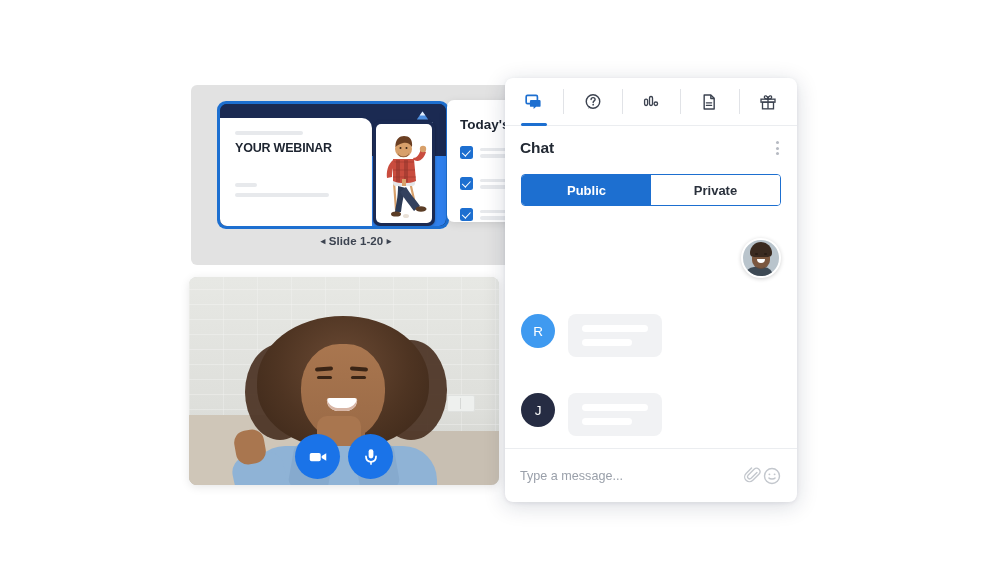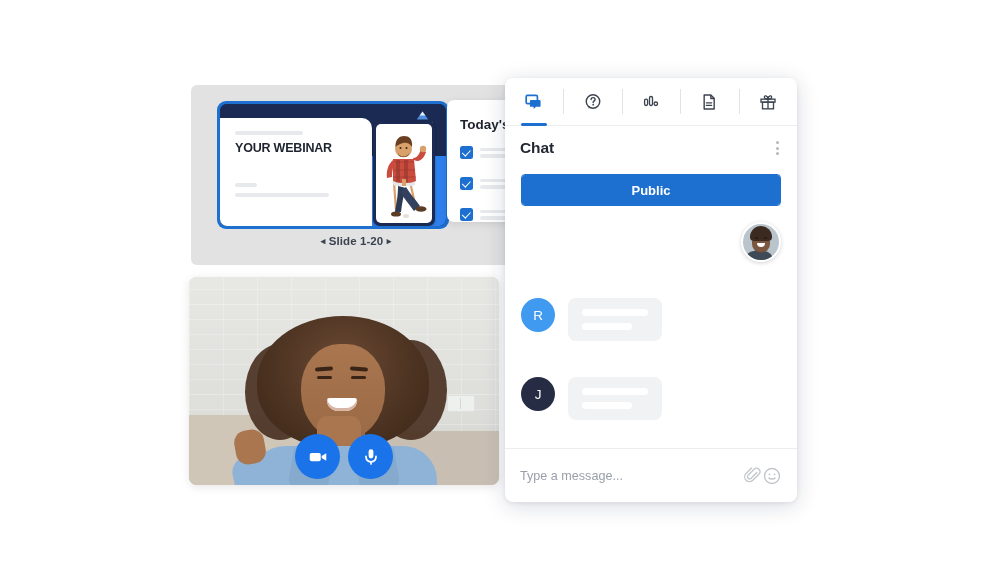--- a/index.html
+++ b/index.html
@@ -146,21 +146,21 @@
   }
   .ctab.active .ul{display:block;}
   .chat-head{
     height:44px;flex:none;display:flex;align-items:center;
     padding:0 15px;justify-content:space-between;
   }
   .chat-title{font-size:15.5px;font-weight:bold;color:#222933;letter-spacing:-.1px;}
   .kebab{display:flex;flex-direction:column;gap:2.4px;padding:4px 3px;cursor:pointer;}
   .kebab i{width:3px;height:3px;border-radius:50%;background:#b6bac2;display:block;}
   .seg{
-    margin:4px 16px 0;height:30px;display:flex;border:1px solid #1d6fd0;
+    margin:4px 16px 16px;height:30px;display:flex;border:1px solid #1d6fd0;
     border-radius:4px;overflow:hidden;flex:none;
   }
   .seg div{
     flex:1;display:flex;align-items:center;justify-content:center;
     font-size:13px;font-weight:bold;cursor:pointer;
   }
   .seg .on{background:#1d6fd0;color:#fff;}
   .seg .off{background:#fff;color:#2a313c;}
   .msgs{flex:1;padding:16px 16px 6px;overflow:hidden;position:relative;}
 
@@ -376,20 +376,21 @@
       <div class="chat-title">Chat</div>
       <div class="kebab">
           <i></i>
           <i></i>
           <i></i>
         </div>
     </div>
 
     <div class="seg">
       <div class="on">Public</div>
+      <div class="off">Private</div>
     </div>
 
     <div class="msgs">
 
       <div class="row-out">
         <div class="ava-img">
           <div class="m-body"></div>
           <div class="m-face"></div>
           <div class="m-beard"></div>
           <div class="m-mouth"></div>

